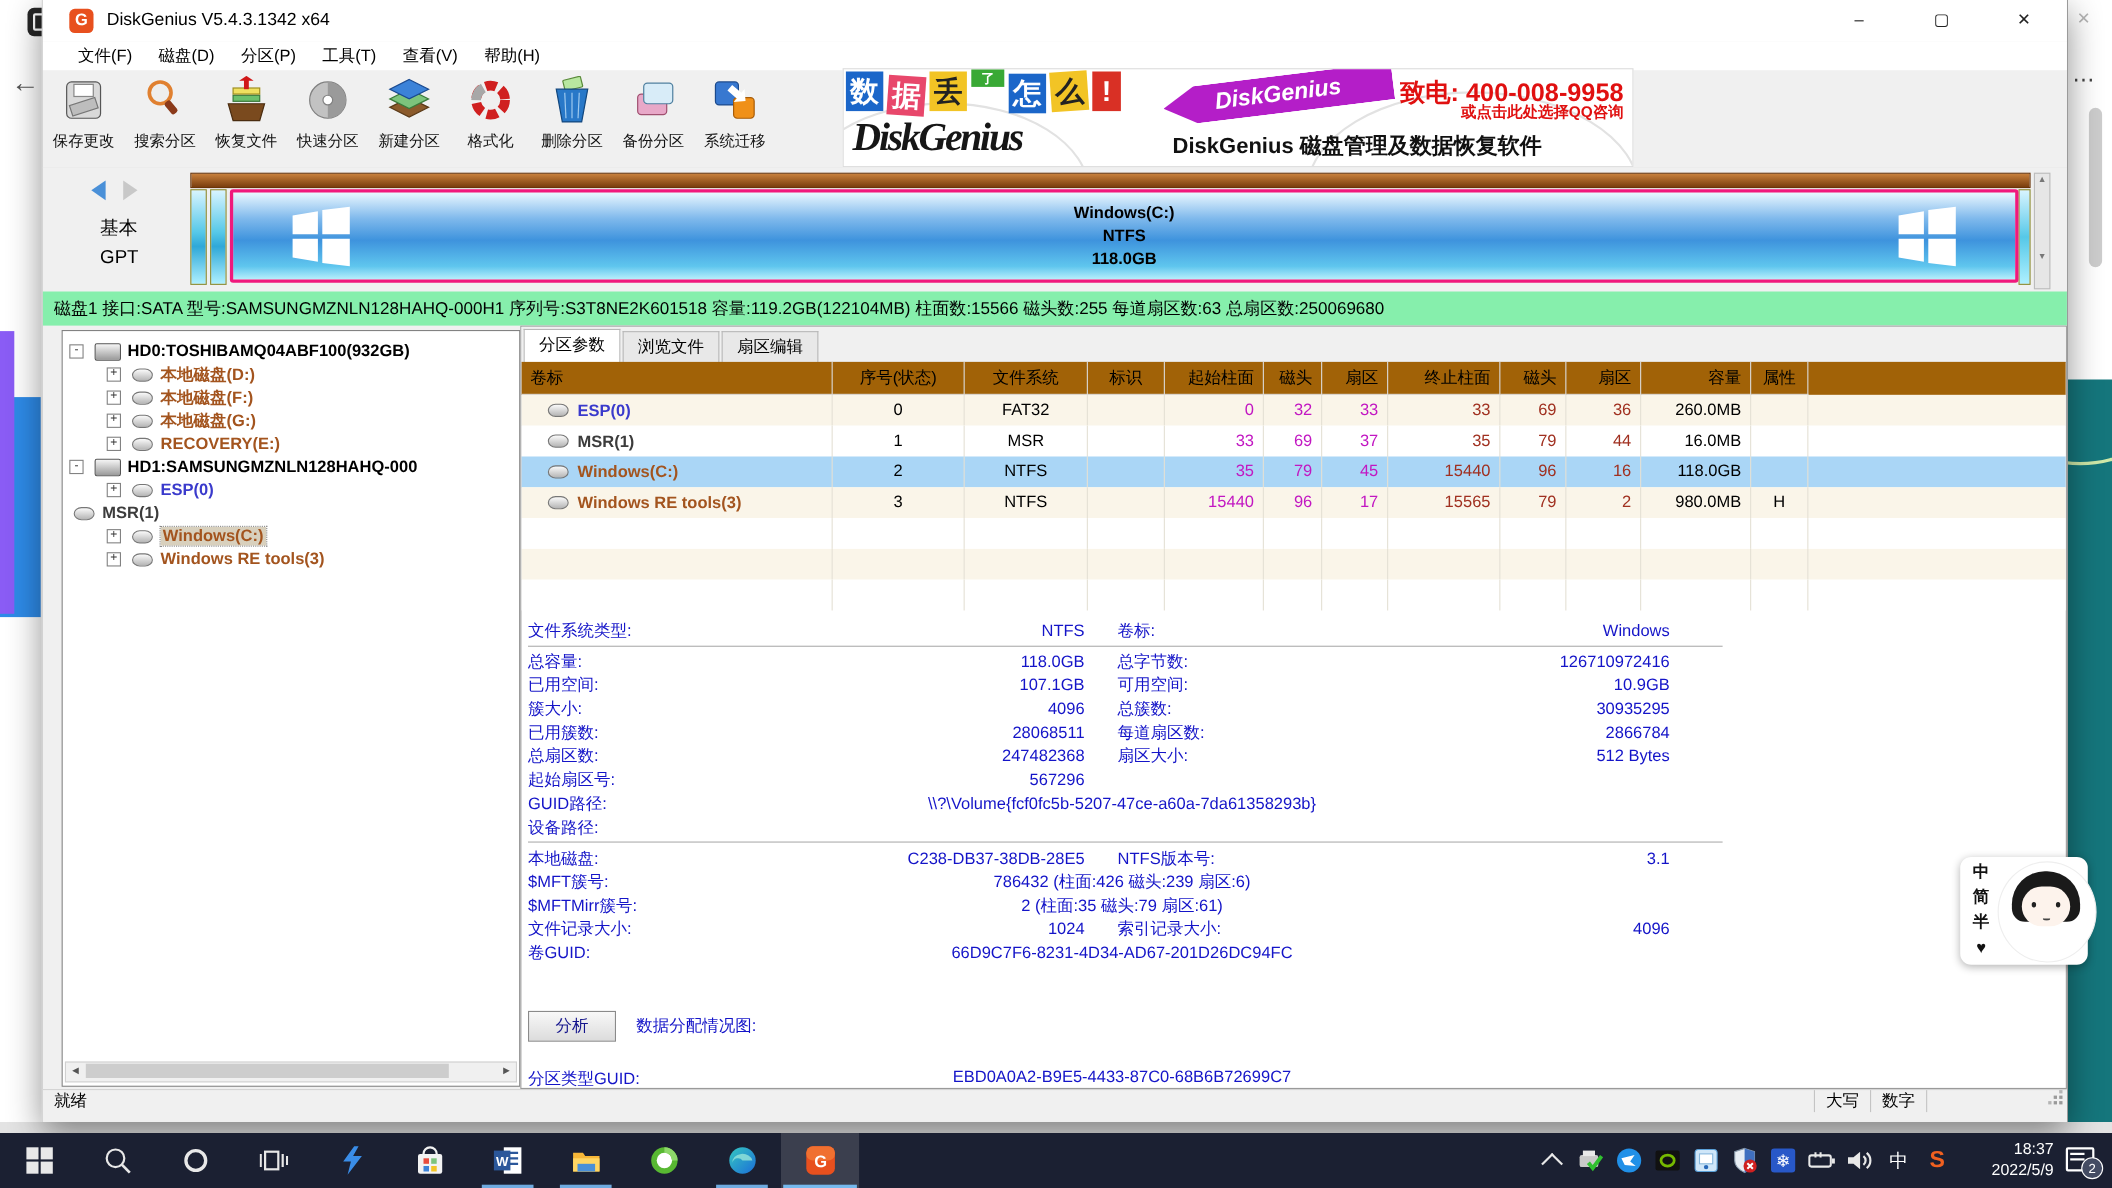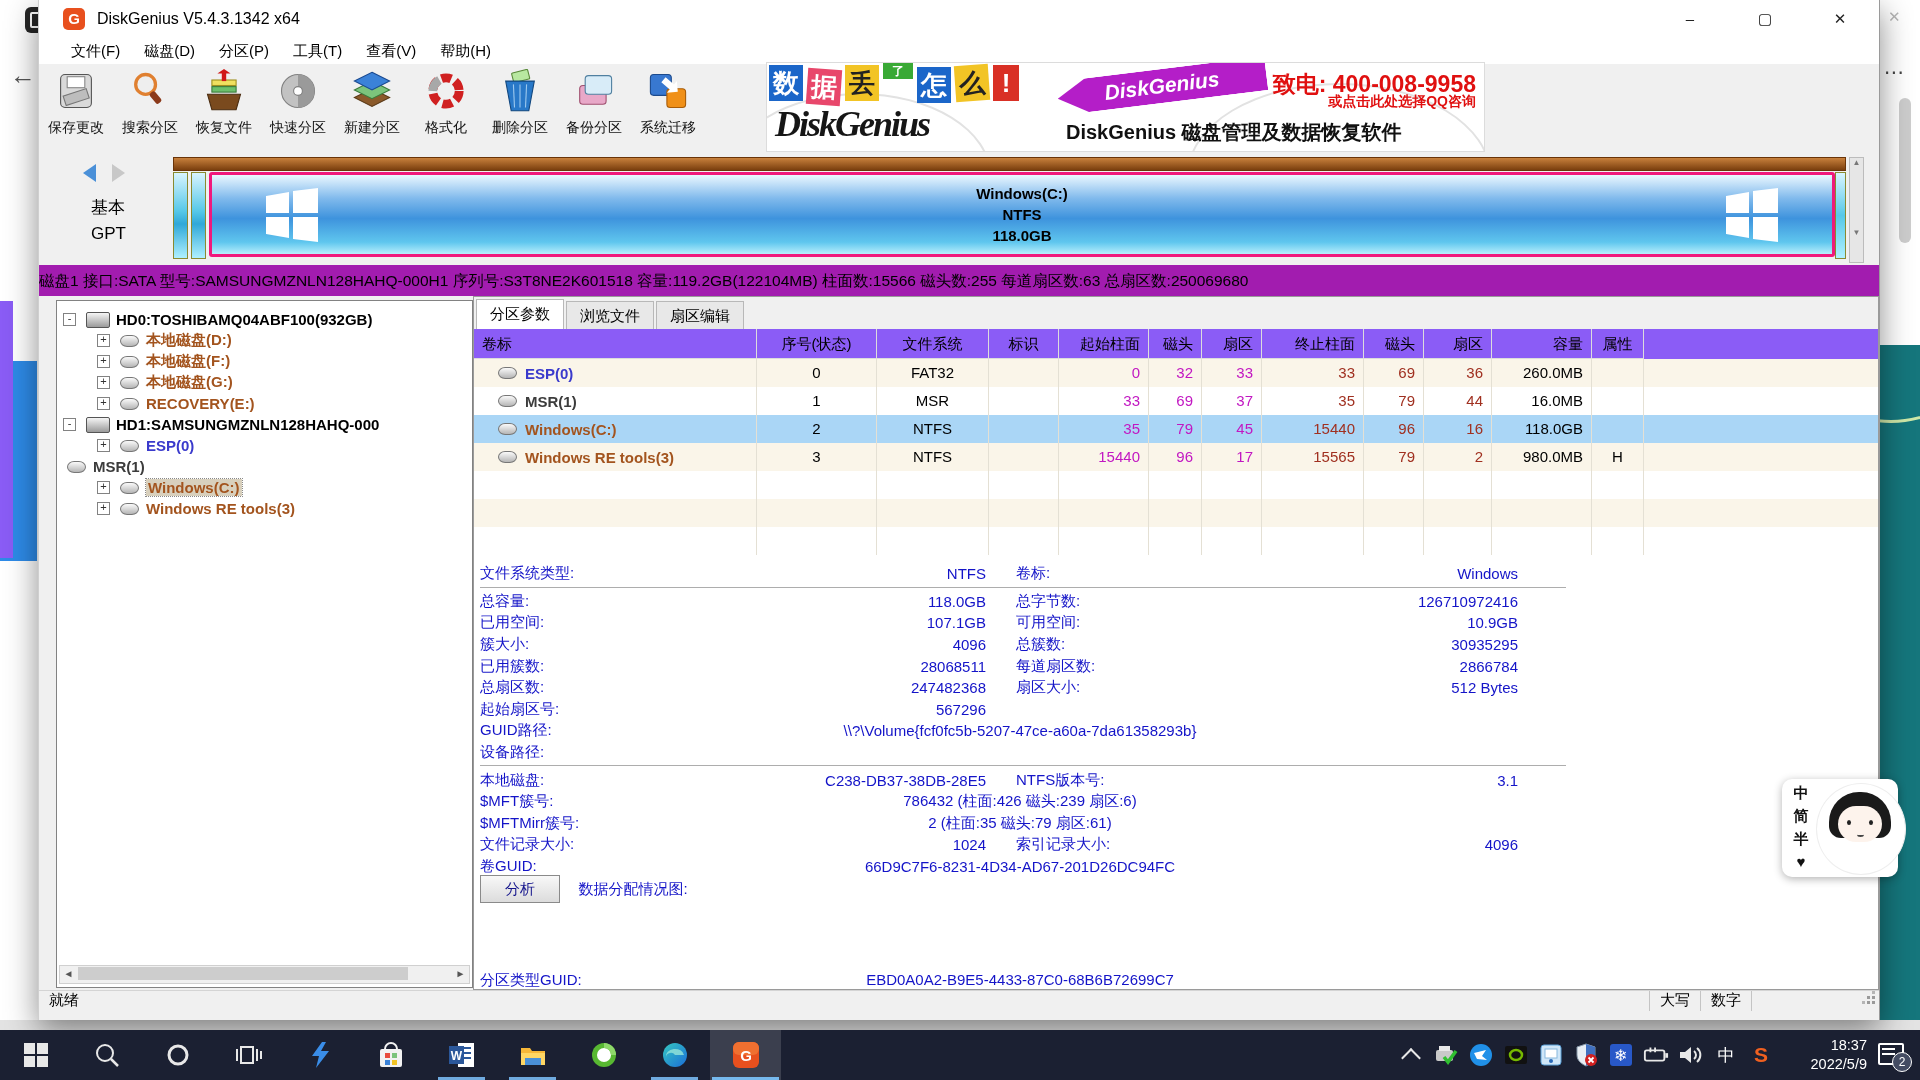--- a/index.html
+++ b/index.html
@@ -71,22 +71,22 @@
   #bar-main{flex:1;height:79px;border:3px solid #f0187c;border-radius:3px;position:relative;
     background:linear-gradient(180deg,#eaf7ff 0%,#7fb9ec 30%,#3e93dd 55%,#5fc6ee 85%,#b8effc 100%);}
   .winlogo{position:absolute;top:12px;width:56px;height:56px;}
   #bar-main .txt{position:absolute;left:0;right:0;top:8px;text-align:center;color:#000;
     font-size:15px;font-weight:600;line-height:21px;}
   .sliver{width:9px;height:85px;border:1px solid #8a8a30;
     background:linear-gradient(180deg,#d8f4ff,#56c8e8 50%,#aef0ff);}
   #graph-scroll{left:1810px;top:5px;width:13px;height:104px;background:#e6e6e6;border:1px solid #bcbcbc;
     font-size:8px;color:#777;text-align:center;line-height:10px;}
   
-  #infoline{left:0;top:265px;width:100%;height:31px;background:#a21caf;font-size:15.5px;color:#000;
-    line-height:31px;box-sizing:border-box;}
+  #infoline{left:0;top:265px;width:100%;height:31px;background:#86efac;font-size:15.5px;color:#000;
+    line-height:31px;padding-left:10px;box-sizing:border-box;}
   
   #content{left:0;top:296px;width:100%;height:694px;}
   #treepanel{left:17px;top:4px;width:415px;height:686px;background:#fff;border:1px solid #828282;overflow:hidden;}
   .titem{position:relative;height:21px;display:flex;align-items:center;font-size:15px;font-weight:bold;white-space:nowrap;}
   .titem.first{margin-top:8px;}
   .ebox{display:inline-block;width:11px;height:11px;border:1px solid #828282;background:#fff;color:#333;
     font-size:11px;line-height:9px;text-align:center;font-weight:normal;flex:none;}
   .l0 .ebox{margin-left:6px;} .l1 .ebox{margin-left:40px;}
   .noexp{margin-left:53px;}
   .hdico{display:inline-block;width:22px;height:14px;margin-left:10px;margin-right:6px;flex:none;
@@ -98,39 +98,39 @@
   #tree-hscroll{left:2px;bottom:3px;right:2px;height:17px;background:#f0f0f0;border:1px solid #d0d0d0;position:absolute;}
   .scr-arrow{position:absolute;top:0;width:17px;height:15px;text-align:center;font-size:10px;color:#555;line-height:15px;}
   #tree-thumb{position:absolute;left:18px;top:1px;width:330px;height:13px;background:#cdcdcd;}
   
   #rightpanel{left:434px;top:0;width:1406px;height:694px;background:#fff;border:1px solid #9a9a9a;box-sizing:border-box;overflow:hidden;}
   #tabs{position:absolute;left:0;top:0;width:100%;height:32px;background:#f0f0f0;border-bottom:1px solid #b8b8b8;display:flex;padding-left:2px;}
   .tab{height:28px;margin-top:4px;padding:0 13px;font-size:15px;line-height:28px;color:#000;
     border:1px solid #b8b8b8;border-bottom:none;background:#e8e8e8;margin-right:2px;}
   .tab.active{background:#fff;height:30px;margin-top:2px;font-weight:normal;}
   .tgrid{display:grid;grid-template-columns:283px 120px 112px 70px 90px 53px 60px 102px 60px 68px 100px 52px;}
-  #thead{position:absolute;left:0;top:32px;width:100%;height:30px;background:#8b5cf6;font-size:15px;color:#000;}
+  #thead{position:absolute;left:0;top:32px;width:100%;height:30px;background:#a16207;font-size:15px;color:#000;}
   #thead .hc{border-right:1px solid #dcdcdc;border-bottom:1px solid #dcdcdc;line-height:29px;padding:0 8px;overflow:hidden;}
   .ha-l{text-align:left;} .ha-c{text-align:center;} .ha-r{text-align:right;}
   .trow{position:absolute;left:0;width:100%;height:28px;font-size:15px;}
   .trow .tc{border-right:1px solid #e4e0d4;line-height:27px;padding:0 8px;overflow:hidden;white-space:nowrap;}
   .row-cream{background:#faf5e9;} .row-white{background:#fff;} .row-sel{background:#aad6f6;}
   .pname{font-weight:bold;}
   .cell-name{display:flex;align-items:center;padding-left:24px !important;}
   .cell-name .partico{margin-left:0;margin-right:8px;}
   .num-s{color:#c217c2;text-align:right;} .num-e{color:#a03020;text-align:right;}
   .cap{color:#000;text-align:right;} .ctr{text-align:center;} 
   
   #details{position:absolute;left:6px;top:266px;width:1120px;font-size:15px;color:#1414c8;}
   .drow{height:21.6px;display:grid;grid-template-columns:240px 266px 30px 240px 262px;align-items:center;}
   .drow .lv{text-align:right;}
   .drow-full{height:21.6px;display:grid;grid-template-columns:240px 600px;align-items:center;}
   .drow-full .fv{text-align:center;}
   .dsep{border-top:1px solid #adadad;margin:2px 0 3px 0;width:1086px;}
-  #analysis{position:absolute;left:6px;top:578px;height:28px;}
+  #analysis{position:absolute;left:6px;top:622px;height:28px;}
   #analyze-btn{display:inline-block;width:78px;height:26px;border:1px solid #8a8a8a;
     background:linear-gradient(#f8f8f8,#dcdcdc);text-align:center;line-height:26px;font-size:15px;color:#15158c;}
   #alloc-label{display:inline-block;margin-left:14px;font-size:15px;color:#1414c8;vertical-align:middle;}
   #partial-row{position:absolute;left:6px;top:674px;width:1120px;font-size:15px;color:#1414c8;
     display:grid;grid-template-columns:240px 600px;}
   #partial-row .fv{text-align:center;}
   
   #statusbar{left:0;top:990px;width:100%;height:30px;background:#f0f0f0;border-top:1px solid #d4d4d4;
     font-size:15px;color:#000;display:flex;align-items:flex-start;box-sizing:border-box;}
   #status-left{padding-left:10px;flex:1;}

